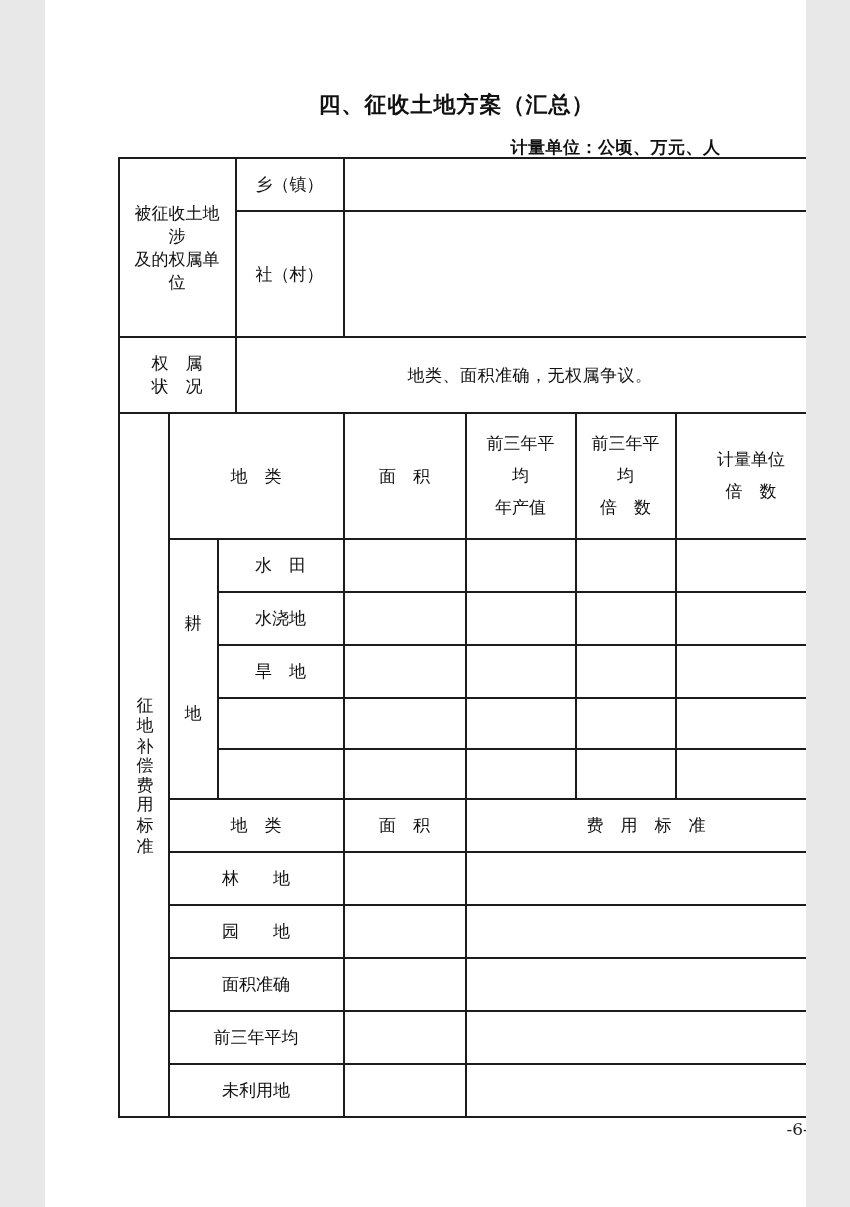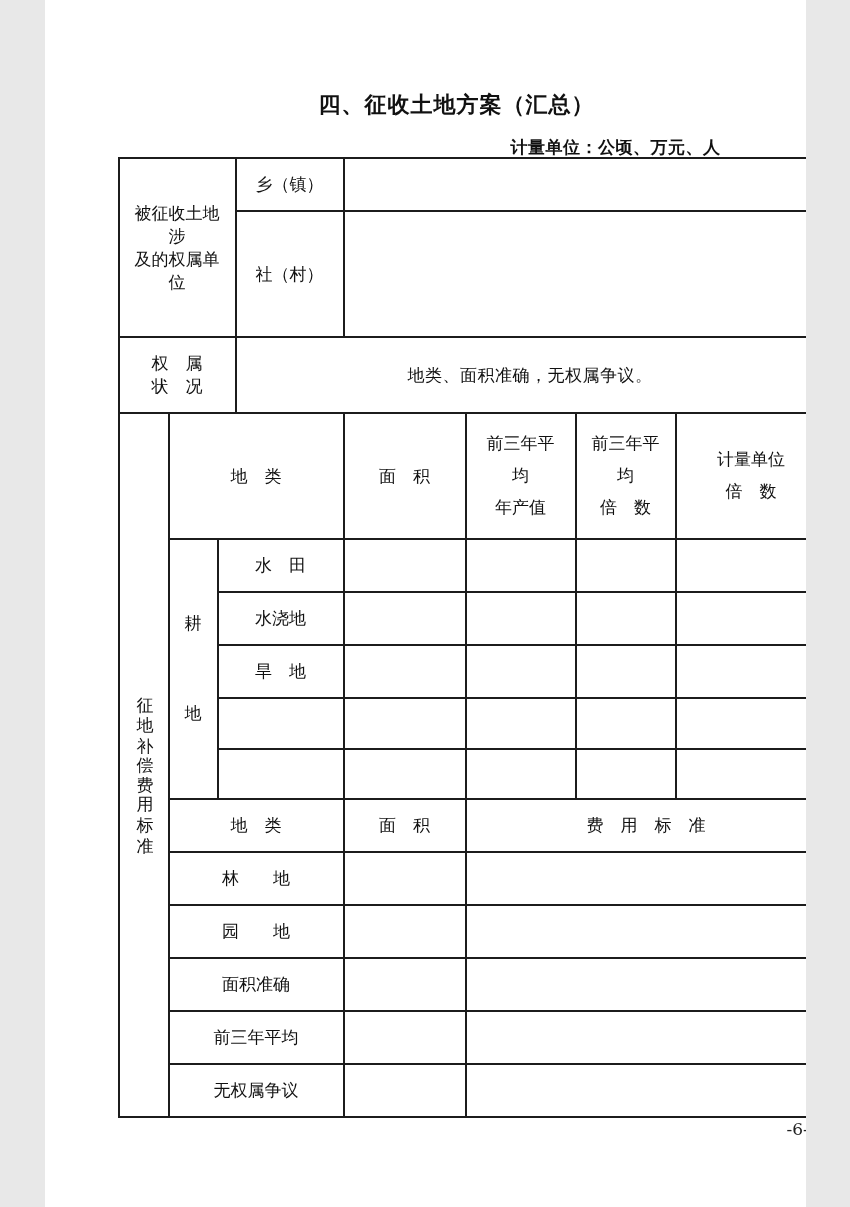--- a/index.html
+++ b/index.html
@@ -229,21 +229,21 @@
         <td colspan="2"><span>面积准确</span></td>
         <td><span></span></td>
         <td colspan="3"><span></span></td>
       </tr>
       <tr style="height:51px">
         <td colspan="2"><span>前三年平均</span></td>
         <td><span></span></td>
         <td colspan="3"><span></span></td>
       </tr>
       <tr style="height:52px">
-        <td colspan="2"><span>无权属争议</span></td>
+        <td colspan="2"><span>未利用地</span></td>
         <td><span></span></td>
         <td colspan="3"><span></span></td>
       </tr>
     </tbody>
       </table>
   </div>
 
   <div class="page-number">-6-</div>
 
 </div>

